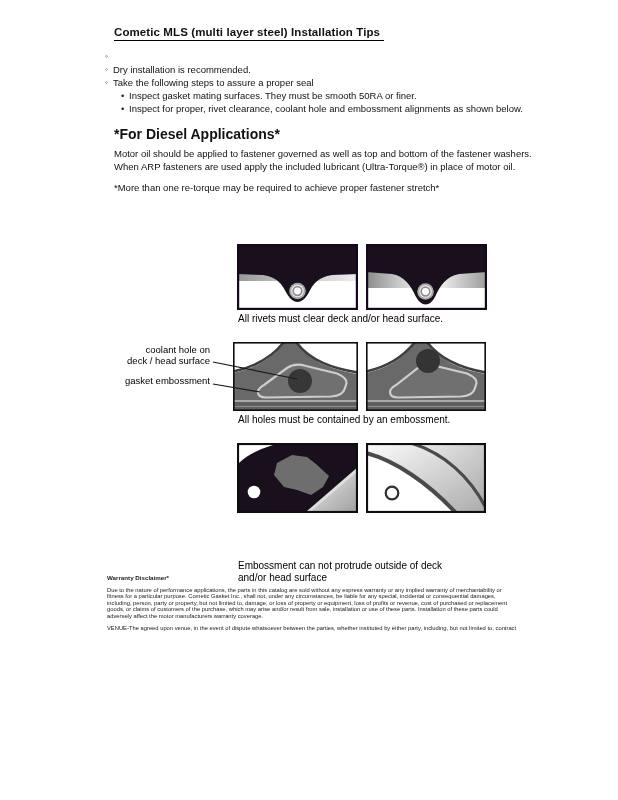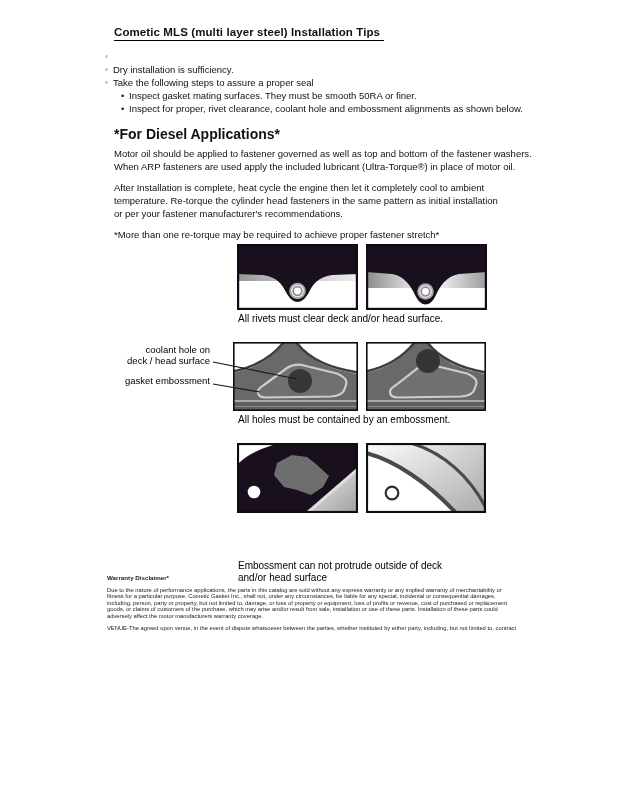--- a/index.html
+++ b/index.html
@@ -46,41 +46,38 @@
 
   <section class="tips">
     <div class="title-wrap">
       <h1 class="title">Cometic MLS (multi layer steel) Installation Tips</h1>
     </div>
     <div class="bullet">
       <span class="mk">◦</span>
     </div>
     <div class="bullet">
       <span class="mk">◦</span>
-      <span>Dry installation is sufficiency.</span>
+      <span>Dry installation is recommended.</span>
     </div>
     <div class="bullet">
       <span class="mk">◦</span>
       <span>Take the following steps to assure a proper seal</span>
     </div>
     <div class="bullet sub">
       <span class="mk">•</span>
       <span>Inspect gasket mating surfaces.  They must be smooth 50RA or finer.</span>
     </div>
     <div class="bullet sub">
       <span class="mk">•</span>
       <span>Inspect for proper, rivet clearance, coolant hole and embossment alignments as shown below.</span>
     </div>
 
     <h2 class="diesel-heading">*For Diesel Applications*</h2>
     <p class="para">Motor oil should be applied to fastener governed as well as top and bottom of the fastener washers.
 When ARP fasteners are used apply the included lubricant (Ultra-Torque®) in place of motor oil.</p>
-    <p class="para">After Installation is complete, heat cycle the engine then let it completely cool to ambient
-temperature. Re-torque the cylinder head fasteners in the same pattern as initial installation
-or per your fastener manufacturer's recommendations.</p>
     <p class="para">*More than one re-torque may be required to achieve proper fastener stretch*</p>
   </section>
 
   <div>
 
     <div class="diag-label" style="left:237px;top:229px;width:121px;">RIGHT</div>
     <div class="diag-label" style="left:366px;top:229px;width:121px;">WRONG</div>
 
     <svg class="panel" style="left:237px;top:244px;" width="121" height="66" viewBox="0 0 121 66">
       <defs>

